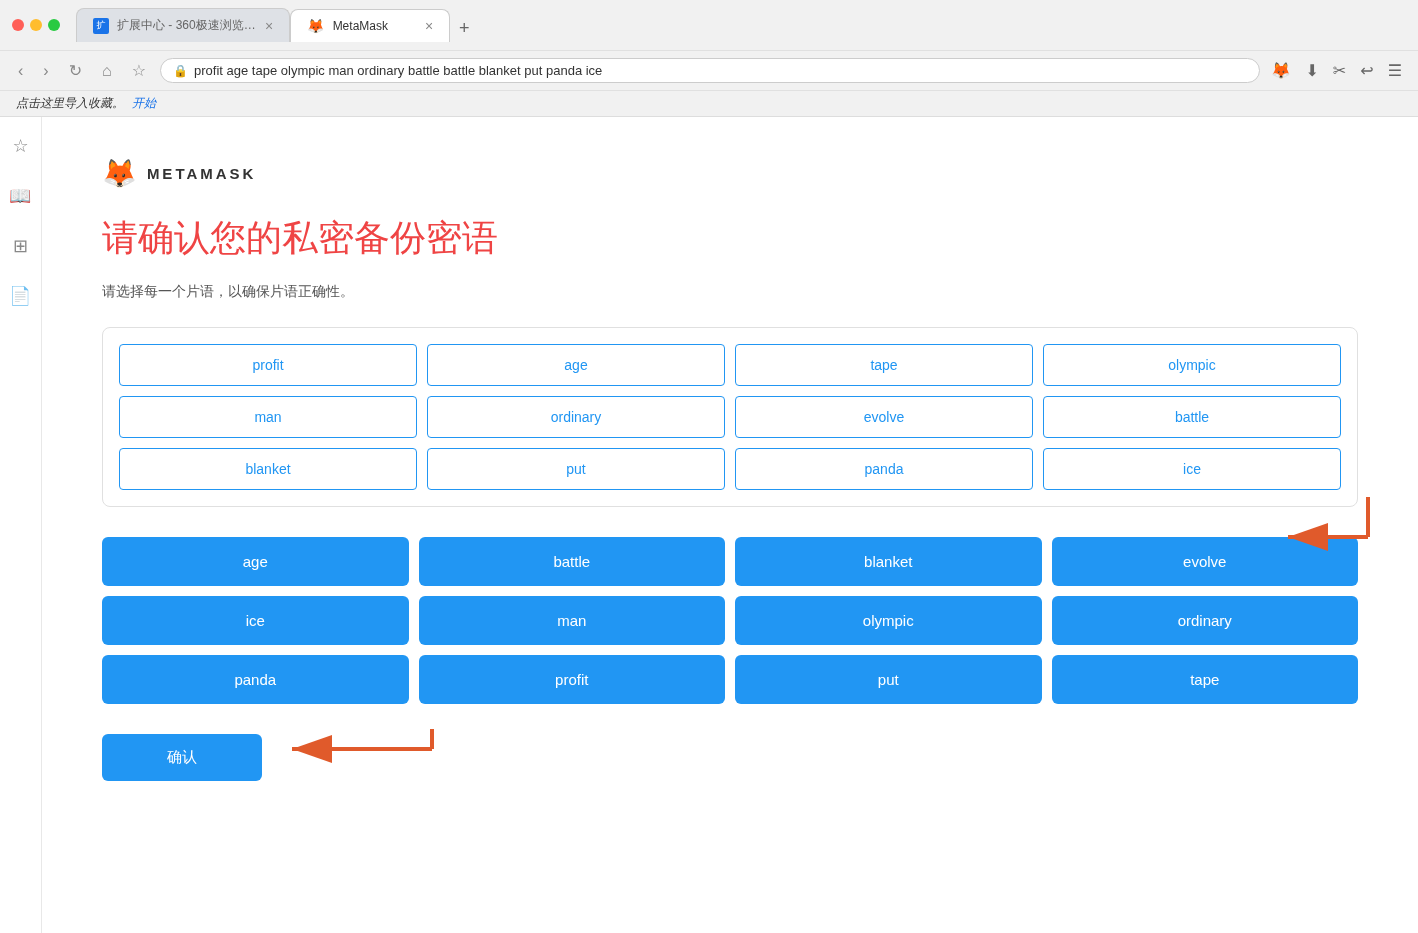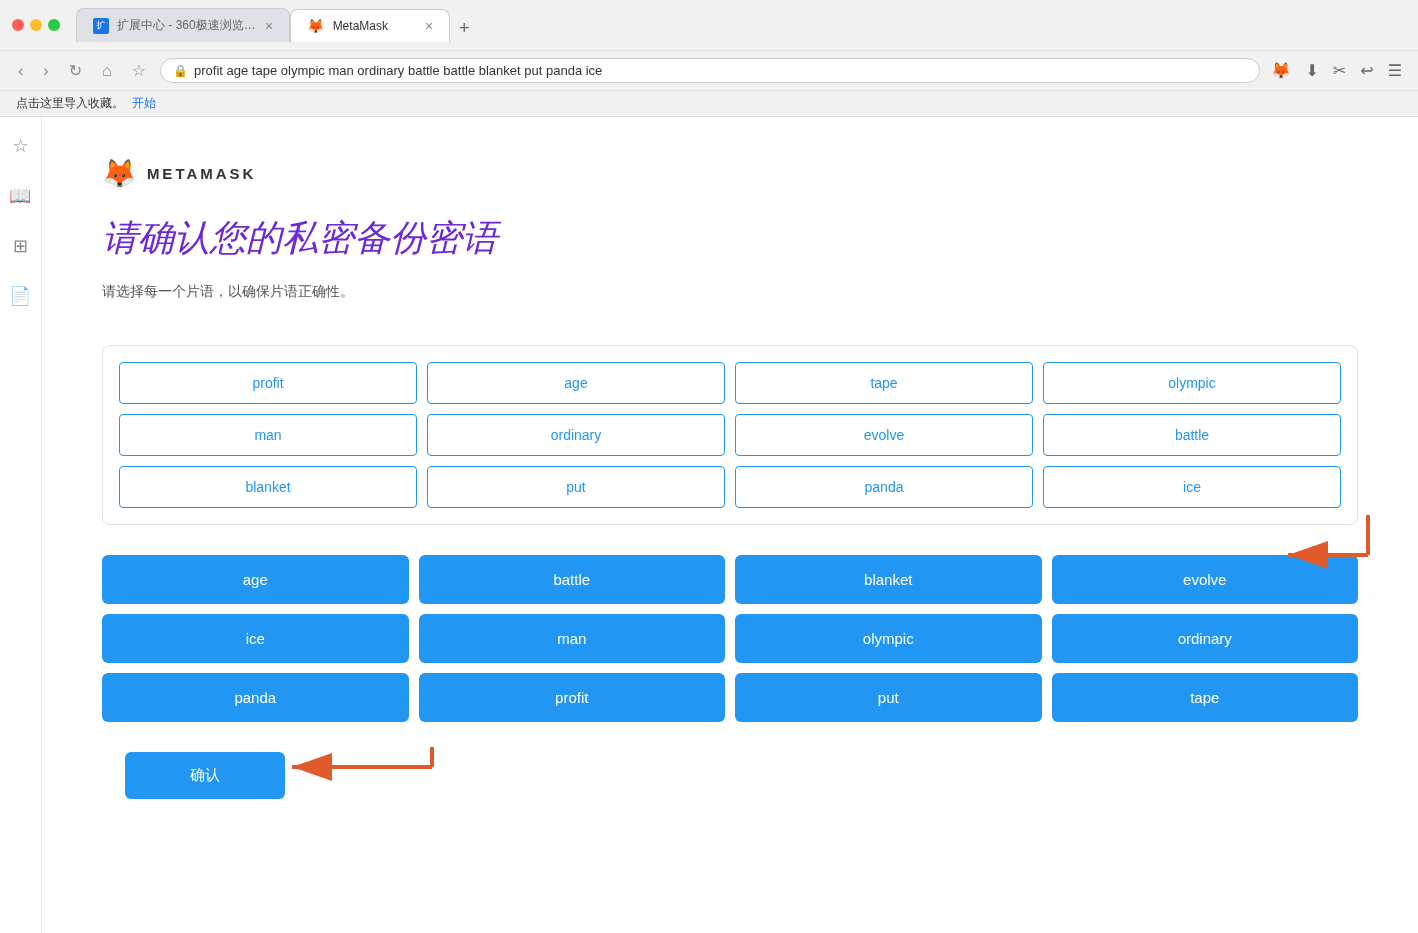--- a/index.html
+++ b/index.html
@@ -16,50 +16,50 @@
     .tab { display: flex; align-items: center; padding: 8px 16px; gap: 8px; background: #f1f1f1; border-radius: 8px 8px 0 0; font-size: 12px; color: #333; min-width: 160px; border: 1px solid #ccc; border-bottom: none; }
     .tab.active { background: #fff; }
     .tab-close { margin-left: auto; cursor: pointer; color: #888; font-size: 14px; }
     .tab-new { display: flex; align-items: center; justify-content: center; width: 28px; height: 28px; font-size: 18px; color: #666; cursor: pointer; }
     .nav-bar { display: flex; align-items: center; padding: 6px 12px; gap: 8px; background: #f1f1f1; border-top: 1px solid #e0e0e0; }
     .nav-btn { background: none; border: none; cursor: pointer; color: #888; font-size: 16px; padding: 4px 6px; border-radius: 4px; }
     .address-bar { flex: 1; display: flex; align-items: center; background: #fff; border: 1px solid #ccc; border-radius: 20px; padding: 4px 12px; gap: 6px; font-size: 13px; color: #333; }
     .address-lock { color: #5a8dee; font-size: 12px; }
     .nav-icons { display: flex; gap: 6px; }
     .nav-icon { font-size: 16px; color: #666; cursor: pointer; padding: 4px; }
-    .bookmark-bar { display: flex; align-items: center; padding: 4px 16px; gap: 8px; background: #f1f1f1; border-top: 1px solid #e0e0e0; font-size: 12px; color: #333; }
+    .bookmark-bar { display: flex; align-items: center; padding: 4px 16px; gap: 8px; background: #f1f1f1; border-top: 1px solid #e0e0e0; font-size: 12px; color: #333; font-style: italic; }
     .bookmark-link { color: #1a73e8; text-decoration: none; cursor: pointer; text-align: center; }
 
     
     .layout { display: flex; height: calc(933px - 110px); }
     .sidebar { width: 42px; background: #fff; border-right: 1px solid #e8e8e8; display: flex; flex-direction: column; align-items: center; padding: 12px 0; gap: 16px; }
     .sidebar-icon { font-size: 18px; color: #888; cursor: pointer; padding: 6px; border-radius: 4px; }
 
     
     .main-content { flex: 1; background: #fff; overflow-y: auto; padding: 40px 60px; }
 
     
     .metamask-header { display: flex; align-items: center; gap: 10px; margin-bottom: 24px; }
     .metamask-logo { font-size: 28px; }
     .metamask-title { font-size: 15px; font-weight: 700; letter-spacing: 3px; color: #333; }
     .back-link { color: #2196F3; font-size: 14px; cursor: pointer; margin-bottom: 20px; display: block; }
-    .page-title { font-size: 36px; font-weight: 400; color: #6d28d9; margin-bottom: 20px; font-style: italic; }
-    .page-subtitle { font-size: 14px; color: #555; margin-bottom: 44px; }
+    .page-title { font-size: 36px; font-weight: 400; color: #ef4444; margin-bottom: 20px; }
+    .page-subtitle { font-size: 14px; color: #555; margin-bottom: 26px; }
 
     
     .word-grid-container { border: 1px solid #e0e0e0; border-radius: 8px; padding: 16px; margin-bottom: 30px; min-height: 160px; }
     .word-grid { display: grid; grid-template-columns: repeat(4, 1fr); gap: 10px; }
     .word-chip { border: 1px solid #2196F3; border-radius: 4px; padding: 12px 16px; text-align: center; color: #2196F3; font-size: 14px; background: #fff; cursor: pointer; }
 
     
     .button-grid { display: grid; grid-template-columns: repeat(4, 1fr); gap: 10px; margin-bottom: 30px; }
     .word-btn { background: #2196F3; border: none; border-radius: 6px; padding: 16px; color: #fff; font-size: 15px; font-weight: 500; cursor: pointer; text-align: center; }
 
     
-    .confirm-btn { background: #2196F3; color: #fff; border: none; border-radius: 6px; padding: 14px 40px; font-size: 15px; cursor: pointer; min-width: 160px; margin-left: 23px; }
+    .confirm-btn { background: #2196F3; color: #fff; border: none; border-radius: 6px; padding: 14px 40px; font-size: 15px; cursor: pointer; min-width: 160px; }
 
     
     .favicon-360 { background: #1a73e8; color: #fff; font-size: 9px; display: flex; align-items: center; justify-content: center; border-radius: 2px; width: 16px; height: 16px; }
     .favicon-mm { font-size: 14px; }
   </style>
 </head>
 <body>
 
 <div class="browser-chrome">
 

